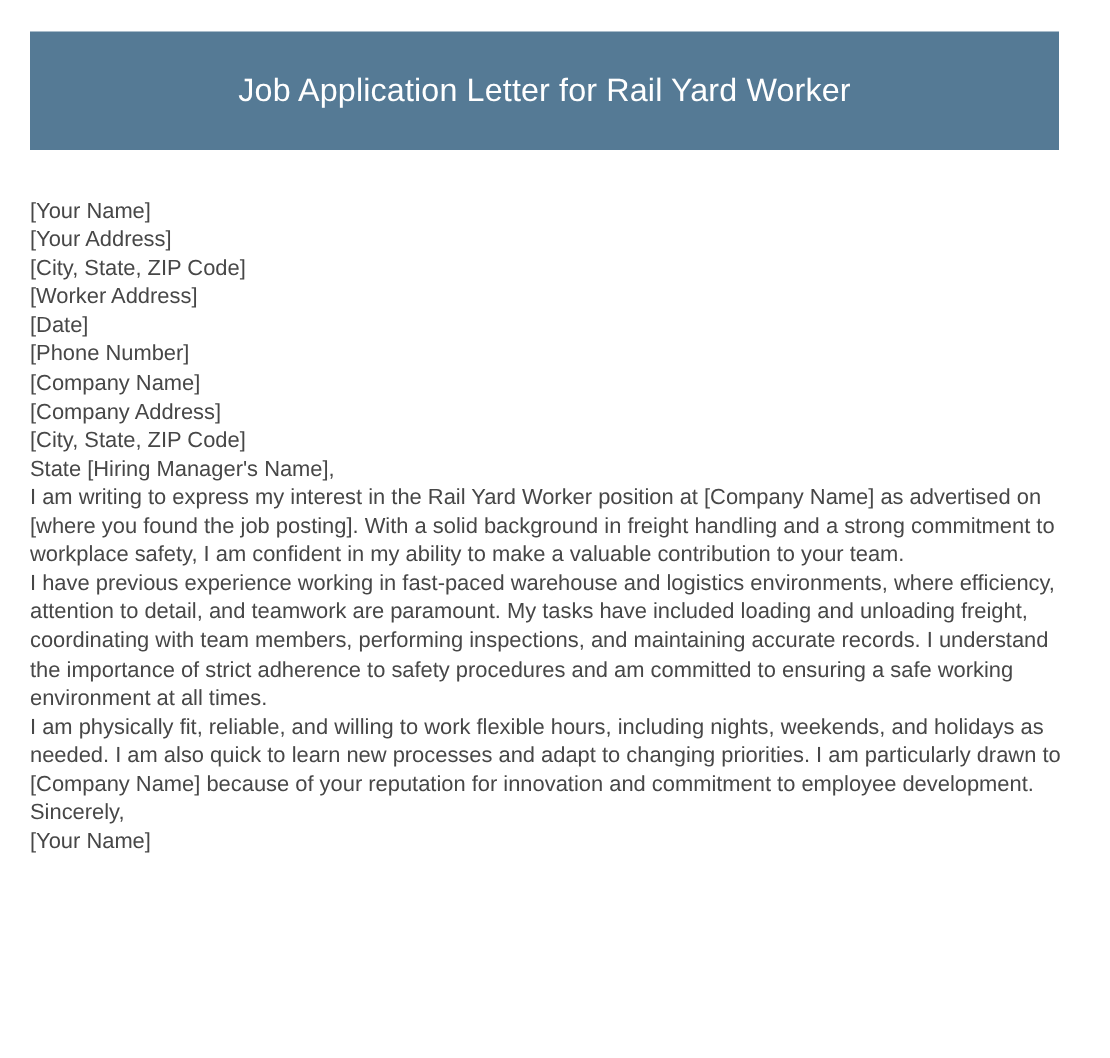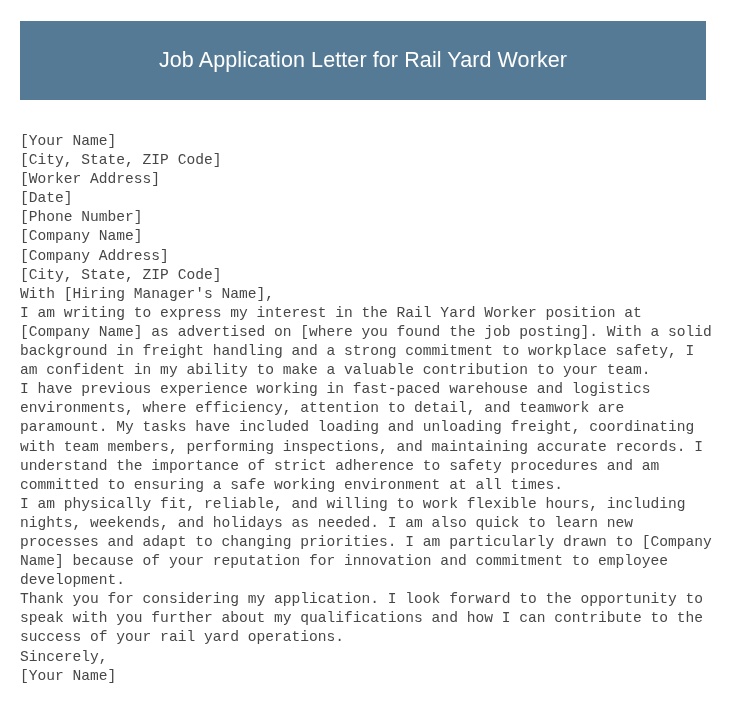--- a/index.html
+++ b/index.html
@@ -43,50 +43,50 @@
     white-space: nowrap;
   }
   .letter-body {
     position: absolute;
     left: 20px;
     top: 132px;
     width: 697px;
     color: #474747;
     font-size: 14.6px;
     line-height: 19.1px;
-    font-family: Liberation Mono, monospace;
+    font-family: Liberation Sans, sans-serif;
     text-align: left;
   }
   .letter-line {
     margin: 0;
     padding: 0;
     white-space: pre-wrap;
     word-wrap: break-word;
   }
 </style>
 </head>
 <body>
 
 <div class="page">
 
   <div class="doc-header">
     <div class="doc-title">Job Application Letter for Rail Yard Worker</div>
   </div>
 
   <div class="letter-body">
       <p class="letter-line">[Your Name]</p>
+      <p class="letter-line">[Your Address]</p>
       <p class="letter-line">[City, State, ZIP Code]</p>
       <p class="letter-line">[Worker Address]</p>
       <p class="letter-line">[Date]</p>
       <p class="letter-line">[Phone Number]</p>
       <p class="letter-line">[Company Name]</p>
       <p class="letter-line">[Company Address]</p>
       <p class="letter-line">[City, State, ZIP Code]</p>
-      <p class="letter-line">With [Hiring Manager's Name],</p>
+      <p class="letter-line">State [Hiring Manager's Name],</p>
       <p class="letter-line">I am writing to express my interest in the Rail Yard Worker position at [Company Name] as advertised on [where you found the job posting]. With a solid background in freight handling and a strong commitment to workplace safety, I am confident in my ability to make a valuable contribution to your team.</p>
       <p class="letter-line">I have previous experience working in fast-paced warehouse and logistics environments, where efficiency, attention to detail, and teamwork are paramount. My tasks have included loading and unloading freight, coordinating with team members, performing inspections, and maintaining accurate records. I understand the importance of strict adherence to safety procedures and am committed to ensuring a safe working environment at all times.</p>
       <p class="letter-line">I am physically fit, reliable, and willing to work flexible hours, including nights, weekends, and holidays as needed. I am also quick to learn new processes and adapt to changing priorities. I am particularly drawn to [Company Name] because of your reputation for innovation and commitment to employee development.</p>
-      <p class="letter-line">Thank you for considering my application. I look forward to the opportunity to speak with you further about my qualifications and how I can contribute to the success of your rail yard operations.</p>
       <p class="letter-line">Sincerely,</p>
       <p class="letter-line">[Your Name]</p>
     </div>
 
 </div>
 
 </body></html>

